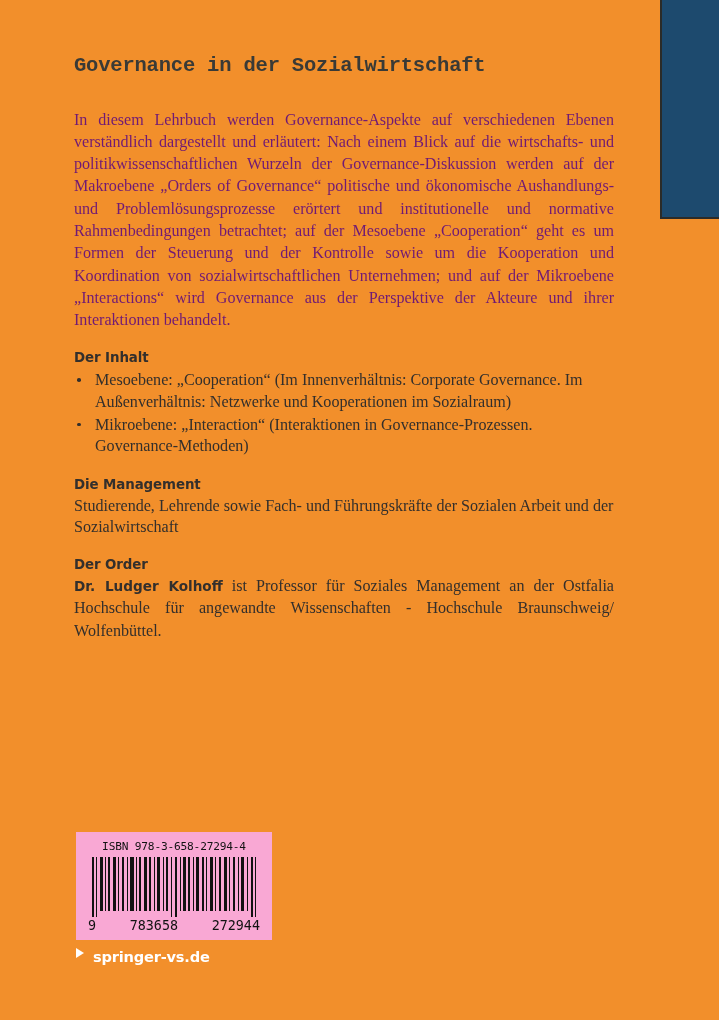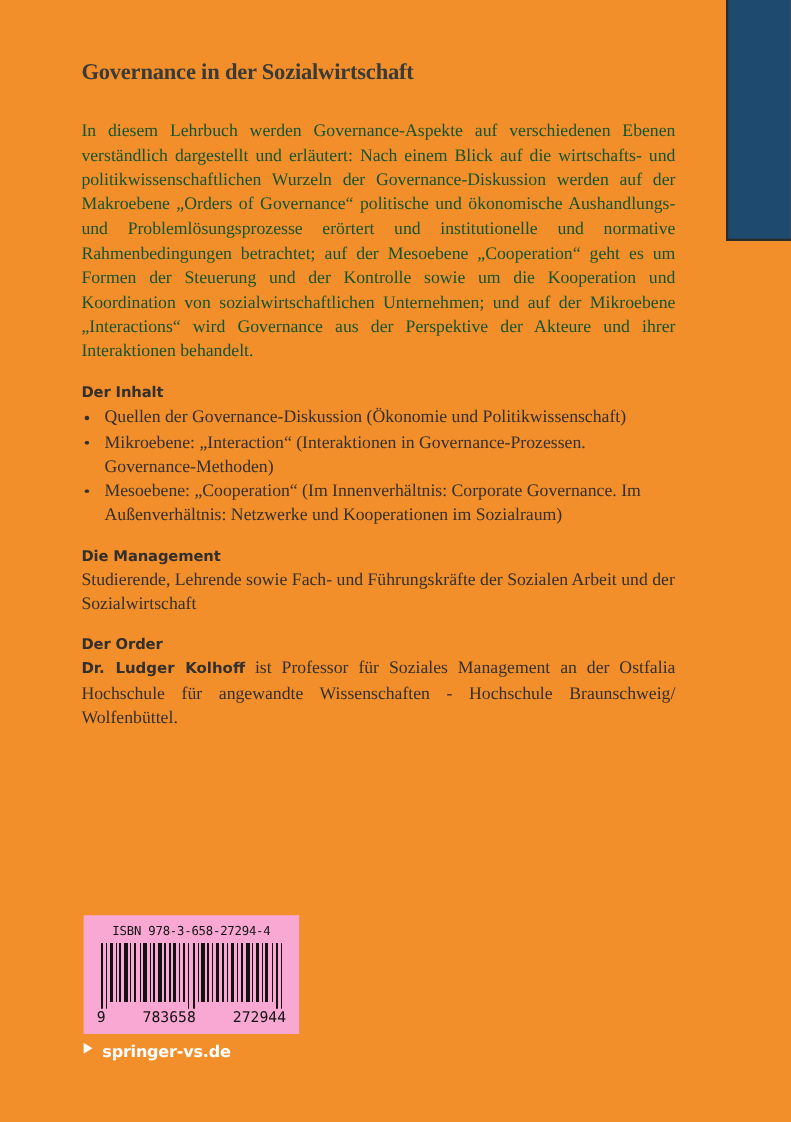--- a/index.html
+++ b/index.html
@@ -31,35 +31,35 @@
 
   
   .content {
     position: absolute;
     left: 74px;
     top: 0;
     width: 540px;
   }
 
   .cover-title {
-    font-family: Liberation Serif, serif;
+    font-family: Liberation Mono, monospace;
     font-weight: bold;
     font-size: 20.5px;
     letter-spacing: -0.2px;
     color: #3a3a36;
     margin: 0;
     padding-top: 54px;
     line-height: 1.2;
   }
 
   .blurb {
     font-family: "Liberation Serif", serif;
     font-size: 16.1px;
     line-height: 1.385;
-    color: #14532d;
+    color: #701a75;
     text-align: justify;
     margin: 0;
     padding-top: 30px;
     hyphens: manual;
   }
 
   .section-heading {
     font-family: "DejaVu Sans", "Liberation Sans", sans-serif;
     font-weight: bold;
     font-size: 13.4px;
@@ -189,29 +189,25 @@
 
   <h1 class="cover-title">Governance in der Sozialwirtschaft</h1>
 
   <p class="blurb">In diesem Lehrbuch werden Governance-Aspekte auf verschiedenen Ebenen verständlich dargestellt und erläutert: Nach einem Blick auf die wirtschafts- und politikwissenschaftlichen Wurzeln der Governance-Diskussion werden auf der Makroebene „Orders of Governance“ politische und ökonomische Aushandlungs- und Problemlösungsprozesse erörtert und institutionelle und normative Rahmenbedingungen betrachtet; auf der Mesoebene „Cooperation“ geht es um Formen der Steuerung und der Kontrolle sowie um die Kooperation und Koordination von sozialwirtschaftlichen Unternehmen; und auf der Mikroebene „Interactions“ wird Governance aus der Perspektive der Akteure und ihrer Interaktionen behandelt.</p>
 
   <h2 class="section-heading">Der Inhalt</h2>
 
   <ul class="bullet-list">
     <li>
       <span class="bullet-dot"></span>
-      <span>Quellen der Governance-Diskussion (Ökonomie und Politikwissenschaft)</span>
+      <span>Mesoebene: „Cooperation“ (Im Innenverhältnis: Corporate Governance. Im Außenverhältnis: Netzwerke und Kooperationen im Sozialraum)</span>
     </li>
     <li>
       <span class="bullet-dot"></span>
       <span>Mikroebene: „Interaction“ (Interaktionen in Governance-Prozessen. Governance-Methoden)</span>
-    </li>
-    <li>
-      <span class="bullet-dot"></span>
-      <span>Mesoebene: „Cooperation“ (Im Innenverhältnis: Corporate Governance. Im Außenverhältnis: Netzwerke und Kooperationen im Sozialraum)</span>
     </li>
   </ul>
 
   <h2 class="section-heading">Die Management</h2>
   <p class="para-plain">Studierende, Lehrende sowie Fach- und Führungskräfte der Sozialen Arbeit und der Sozialwirtschaft</p>
 
   <h2 class="section-heading">Der Order</h2>
   <p class="para-justified"><span class="author-name">Dr. Ludger Kolhoff</span><span> ist Professor für Soziales Management an der Ostfalia Hochschule für angewandte Wissenschaften - Hochschule Braunschweig/ Wolfenbüttel.</span></p>
 
 </div>

